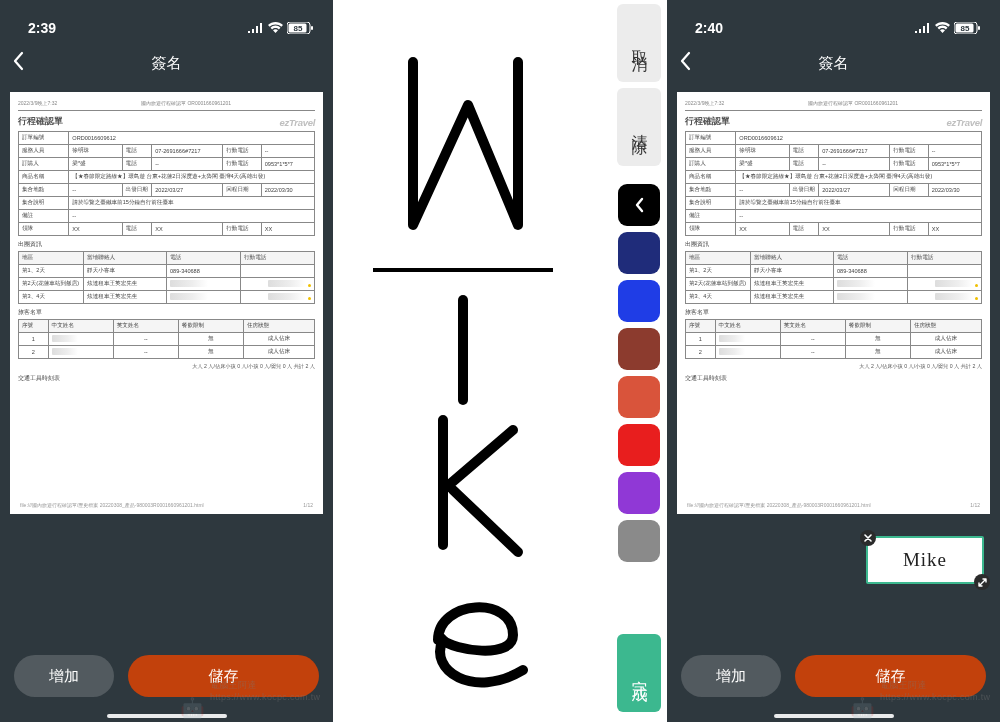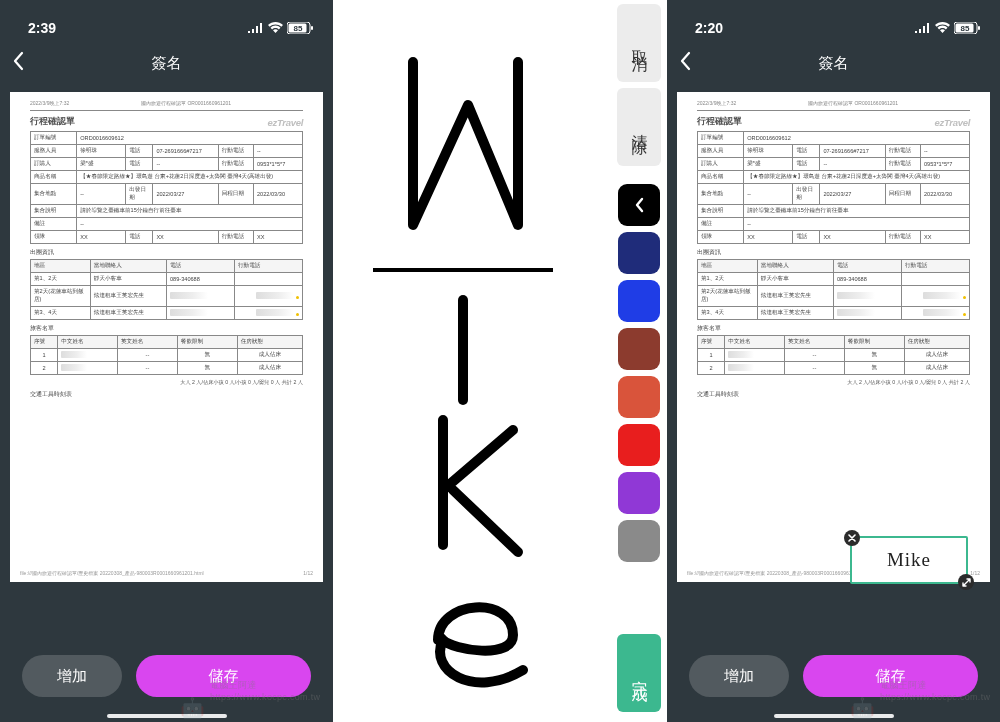--- a/index.html
+++ b/index.html
@@ -5,51 +5,51 @@
   * { box-sizing: border-box; margin: 0; padding: 0; }
   body { font-family: -apple-system, "Helvetica Neue", Arial, sans-serif; background: #fff; width: 1000px; height: 722px; overflow: hidden; display: flex; position: relative; }
   .phone { width: 333px; height: 722px; background: #2e383e; display: flex; flex-direction: column; position: relative; }
   .status-bar { height: 44px; display: flex; justify-content: space-between; align-items: center; padding: 11px 20px 0 28px; color: #fff; font-size: 14px; font-weight: 600; }
   .status-right { display: flex; align-items: center; gap: 4px; }
   .status-right svg { display: block; }
   .nav-bar { height: 38px; display: flex; align-items: center; justify-content: center; position: relative; color: #fff; }
   .nav-back { position: absolute; left: 12px; top: 50%; transform: translateY(-50%); cursor: pointer; }
   .nav-title { font-size: 15px; font-weight: 500; }
   .content { flex: 1; padding: 10px; overflow: hidden; }
-  .doc { background: #fff; width: 100%; height: 490px; padding: 8px 20px; font-size: 5.6px; color: #444; position: relative; }
+  .doc { background: #fff; width: 100%; height: 422px; padding: 8px 8px; font-size: 5.6px; color: #444; position: relative; }
   .doc-meta-top { display:flex; justify-content:space-between; font-size:5px; color:#888; margin-bottom:4px;}
   .doc-hr { border:none; border-top:1px solid #888; margin:1px 0 4px; }
   .doc-header { display: flex; justify-content: space-between; align-items: flex-end; margin-bottom: 3px; }
   .doc-title { font-size: 9px; font-weight: 600; color: #555; }
   .doc-brand { font-size: 9.5px; font-weight: 700; color: #bfbfbf; font-style: italic; letter-spacing:-0.3px;}
   table.doc-table { width: 100%; border-collapse: collapse; margin-bottom: 4px; }
   table.doc-table td, table.doc-table th { border: 1px solid #888; padding: 2px 3px; font-size: 5.6px; text-align: left; font-weight: normal; color:#444; vertical-align: middle; height:12px;}
   table.doc-table th { background: #f5f5f5; }
   .section-label { font-size: 6px; margin: 4px 0 2px; color:#444;}
   .blur-cell { background: linear-gradient(90deg,#ddd,#eee 60%,#fff); border-radius:1px; height:7px; display:inline-block; width:38px;}
   .yellow-dot { display:inline-block; width:3px;height:3px;background:#f0c000;border-radius:50%; vertical-align:middle; margin-left:2px;}
   .doc-footer { position:absolute; bottom:6px; left:10px; right:10px; display:flex; justify-content:space-between; font-size:5px; color:#999;}
-  .bottom-bar { height: 78px; display: flex; align-items: center; gap: 14px; padding: 0 22px 14px; }
+  .bottom-bar { height: 78px; display: flex; align-items: center; gap: 14px; padding: 0 14px 14px; }
   .btn { height: 42px; border-radius: 21px; display: flex; align-items: center; justify-content: center; font-size: 15px; font-weight: 500; cursor: pointer; border:none; }
   .btn-secondary { background: #525a5f; color: #fff; flex: 0 0 100px; }
-  .btn-primary { background: #d946ef; color: #fff; flex: 1; }
+  .btn-primary { background: #c2410c; color: #fff; flex: 1; }
   .home-indicator { position:absolute; bottom:4px; left:50%; transform:translateX(-50%); width:120px; height:4px; background:#fff; border-radius:3px; opacity:0.9;}
 
   
   .sign-panel { width: 334px; height: 722px; background: #fff; display: flex; }
   .canvas-area { flex: 1; position: relative; padding-top:8px; }
   .side-col { width: 56px; display: flex; flex-direction: column; align-items: center; padding: 4px 4px; gap: 6px; }
   .side-btn { width: 44px; height: 78px; background: #ececec; border-radius: 6px; display: flex; align-items: center; justify-content: center; writing-mode: vertical-rl; font-size: 16px; color: #333; cursor: pointer; letter-spacing:6px;}
   .side-spacer { flex:0 0 6px; }
   .swatch { width: 42px; height: 42px; border-radius: 9px; cursor: pointer; display:flex; align-items:center; justify-content:center;}
   .done-btn { width: 44px; height: 78px; background: #3cb88f; border-radius: 6px; display: flex; align-items: center; justify-content: center; writing-mode: vertical-rl; font-size: 16px; color: #fff; cursor: pointer; margin-top:auto; margin-bottom:6px; letter-spacing:6px;}
   .sig-svg { position:absolute; inset:0; }
 
   
-  .sig-box { position: absolute; right: 32px; bottom: 60px; width: 118px; height: 48px; border: 2px solid #3cb88f; background: #fff; border-radius: 2px; display:flex; align-items:center; justify-content:center; }
+  .sig-box { position: absolute; right: 16px; bottom: 60px; width: 118px; height: 48px; border: 2px solid #3cb88f; background: #fff; border-radius: 2px; display:flex; align-items:center; justify-content:center; }
   .sig-box-text { font-family: "Comic Sans MS", cursive; font-size: 19px; color:#222; letter-spacing:1px;}
   .sig-handle { position:absolute; width:16px; height:16px; background:#2b2b2b; border-radius:50%; display:flex;align-items:center;justify-content:center;}
   .sig-handle.tl { top:-8px; left:-8px; }
   .sig-handle.br { bottom:-8px; right:-8px; }
   .sig-handle svg { display:block; }
 
   .watermark { position:absolute; bottom:20px; font-size:9px; color:rgba(120,120,120,0.4); letter-spacing:0.3px; }
   .wm1 { left: 210px; }
   .wm2 { left: 880px; }
   .wm-logo { position:absolute; bottom:2px; font-size:20px; opacity:0.18;}
@@ -250,21 +250,21 @@
     <div class="swatch" style="background: rgb(217, 84, 59);"></div>
     <div class="swatch" style="background: rgb(232, 30, 30);"></div>
     <div class="swatch" style="background: rgb(144, 56, 214);"></div>
     <div class="swatch" style="background: rgb(138, 138, 138);"></div>
     <div class="done-btn">完成</div>
   </div>
 </div>
 
 <div class="phone">
   <div class="status-bar">
-    <span>2:20</span>
+    <span>2:40</span>
     <div class="status-right">
       <svg width="16" height="10" viewBox="0 0 16 10">
           <path fill="#fff" d="M0 8h2v2H0zM4 6h2v4H4zM8 3h2v7H8zM12 0h2v10h-2z"></path>
         </svg>
       <svg width="15" height="11" viewBox="0 0 15 11">
           <path fill="#fff" d="M7.5 11L5 8.3c1.4-1.5 3.6-1.5 5 0zM2.5 5.7C5.3 2.8 9.7 2.8 12.5 5.7l-1.7 1.8c-1.9-1.9-4.8-1.9-6.6 0zM0 3C4.1-1 10.9-1 15 3l-1.7 1.8C10.1 1.6 4.9 1.6 1.7 4.8z"></path>
         </svg>
       <svg width="26" height="12" viewBox="0 0 26 12">
           <rect x="0" y="0" width="23" height="12" rx="3" fill="none" stroke="#fff" stroke-width="1"></rect>
           <rect x="1.5" y="1.5" width="18" height="9" rx="1.5" fill="#fff"></rect>

